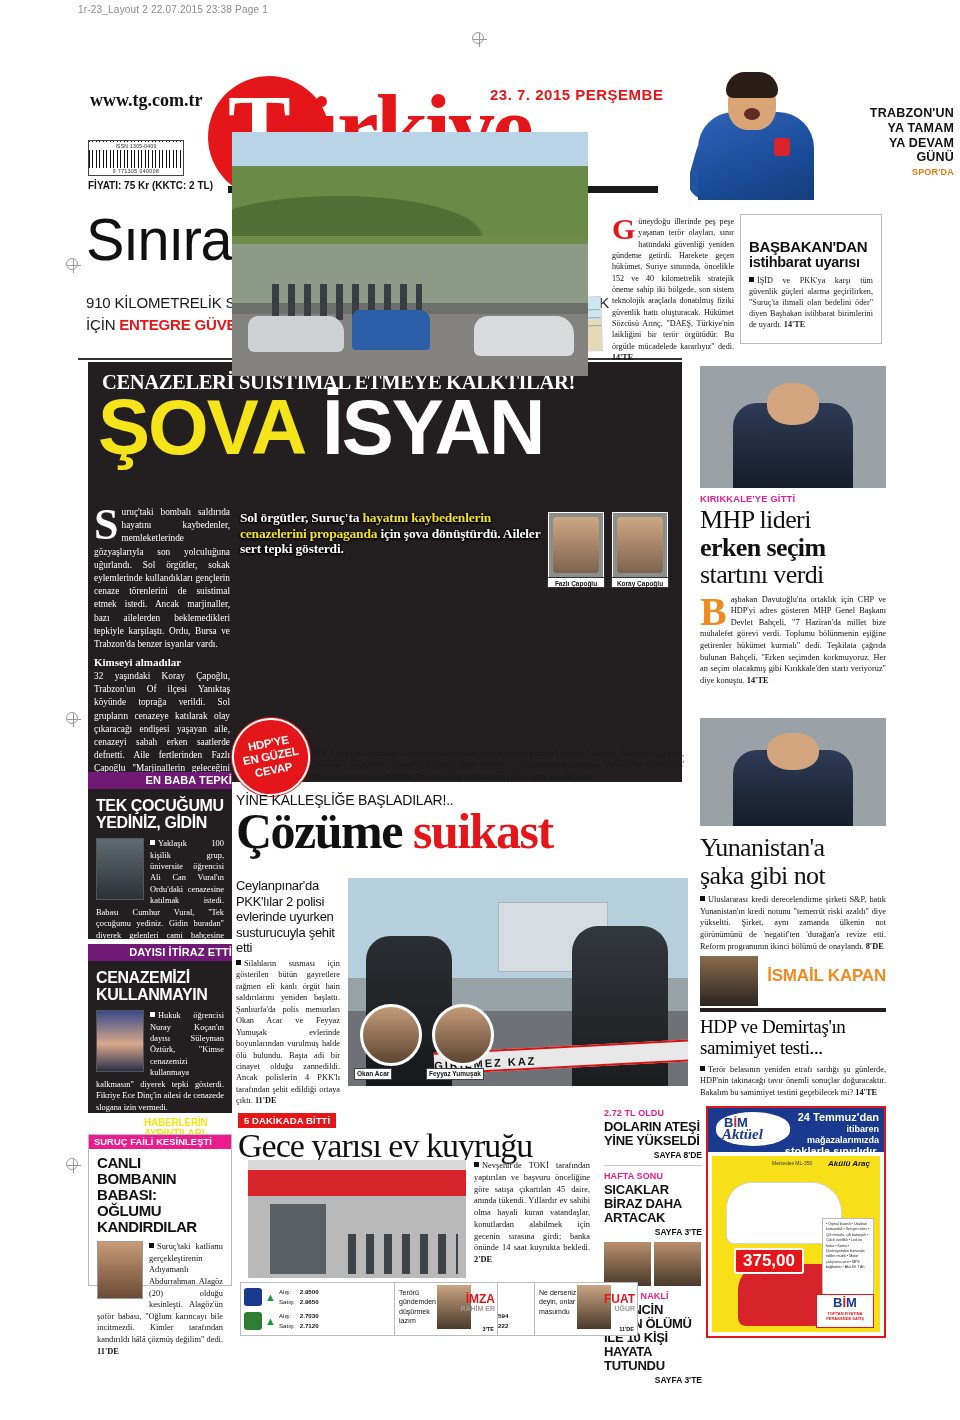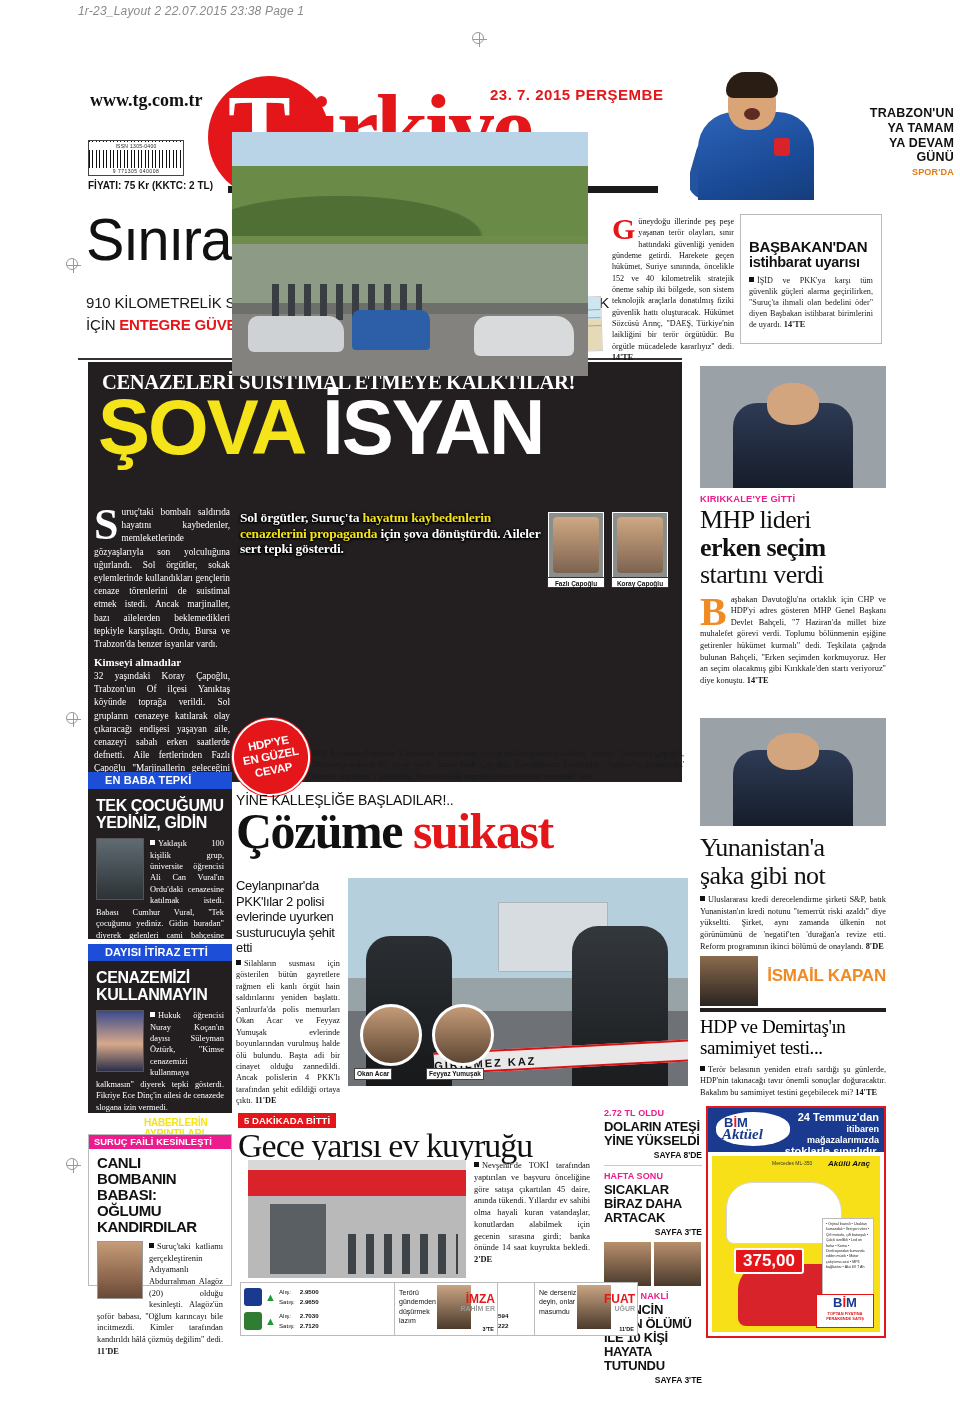--- a/index.html
+++ b/index.html
@@ -8,23 +8,22 @@
     background: #ffffff;
     font-family: "Liberation Sans", sans-serif;
     position: relative;
     overflow: hidden;
   }
   .page { position: absolute; inset: 0; }
 
   
   .printmark {
     position: absolute; top: 4px; left: 78px;
-    font-size: 12px; color: #8a8a8a; letter-spacing: .2px;
+    font-size: 10px; color: #8a8a8a; letter-spacing: .2px;
     font-family: "Liberation Sans", sans-serif;
-    font-style: italic;
   }
   .regmark { position:absolute; width:14px; height:14px; }
   .regmark::before, .regmark::after {
     content:""; position:absolute; background:#999;
   }
   .regmark::before { left:6px; top:0; width:1px; height:14px; }
   .regmark::after { top:6px; left:0; height:1px; width:14px; }
   .regmark.rc { border:1px solid #999; border-radius:50%; width:12px; height:12px; }
   .rm1 { left:472px; top:32px; }
   .rm2 { left:66px; top:258px; }
@@ -253,23 +252,23 @@
     margin:1px 3px 0 0; color:#111;
   }
   .leftcol h4 {
     font-family:"Liberation Serif", serif;
     font-size:11px; font-weight:bold; color:#111; margin:5px 0 2px;
   }
 
   
   .redbar {
     position:absolute; left:88px; width:144px; height:17px;
-    background:#1d4ed8; color:#fff;
+    background:#701a75; color:#fff;
     font-size:11px; font-weight:bold; letter-spacing:.1px;
-    line-height:17px; padding-left:17px;
+    line-height:17px; padding-left:11px;text-align:right;
   }
   .blackbox { position:absolute; left:88px; width:144px; background:#231f20; padding:8px 8px 9px; }
   .blackbox h3 { color:#fff; font-size:16px; font-weight:bold; line-height:1.07; letter-spacing:-.4px; }
   .blackbox .thumb {
     float:left; width:48px; height:62px; margin:7px 6px 2px 0;
     background:linear-gradient(#5f6b72,#2c3236); border:1px solid #555;
   }
   .blackbox .thumb.girl { background:linear-gradient(#3b4a8c,#d7a98a 55%,#2b2f4a); }
   .blackbox p {
     font-family:"Liberation Serif", serif;

